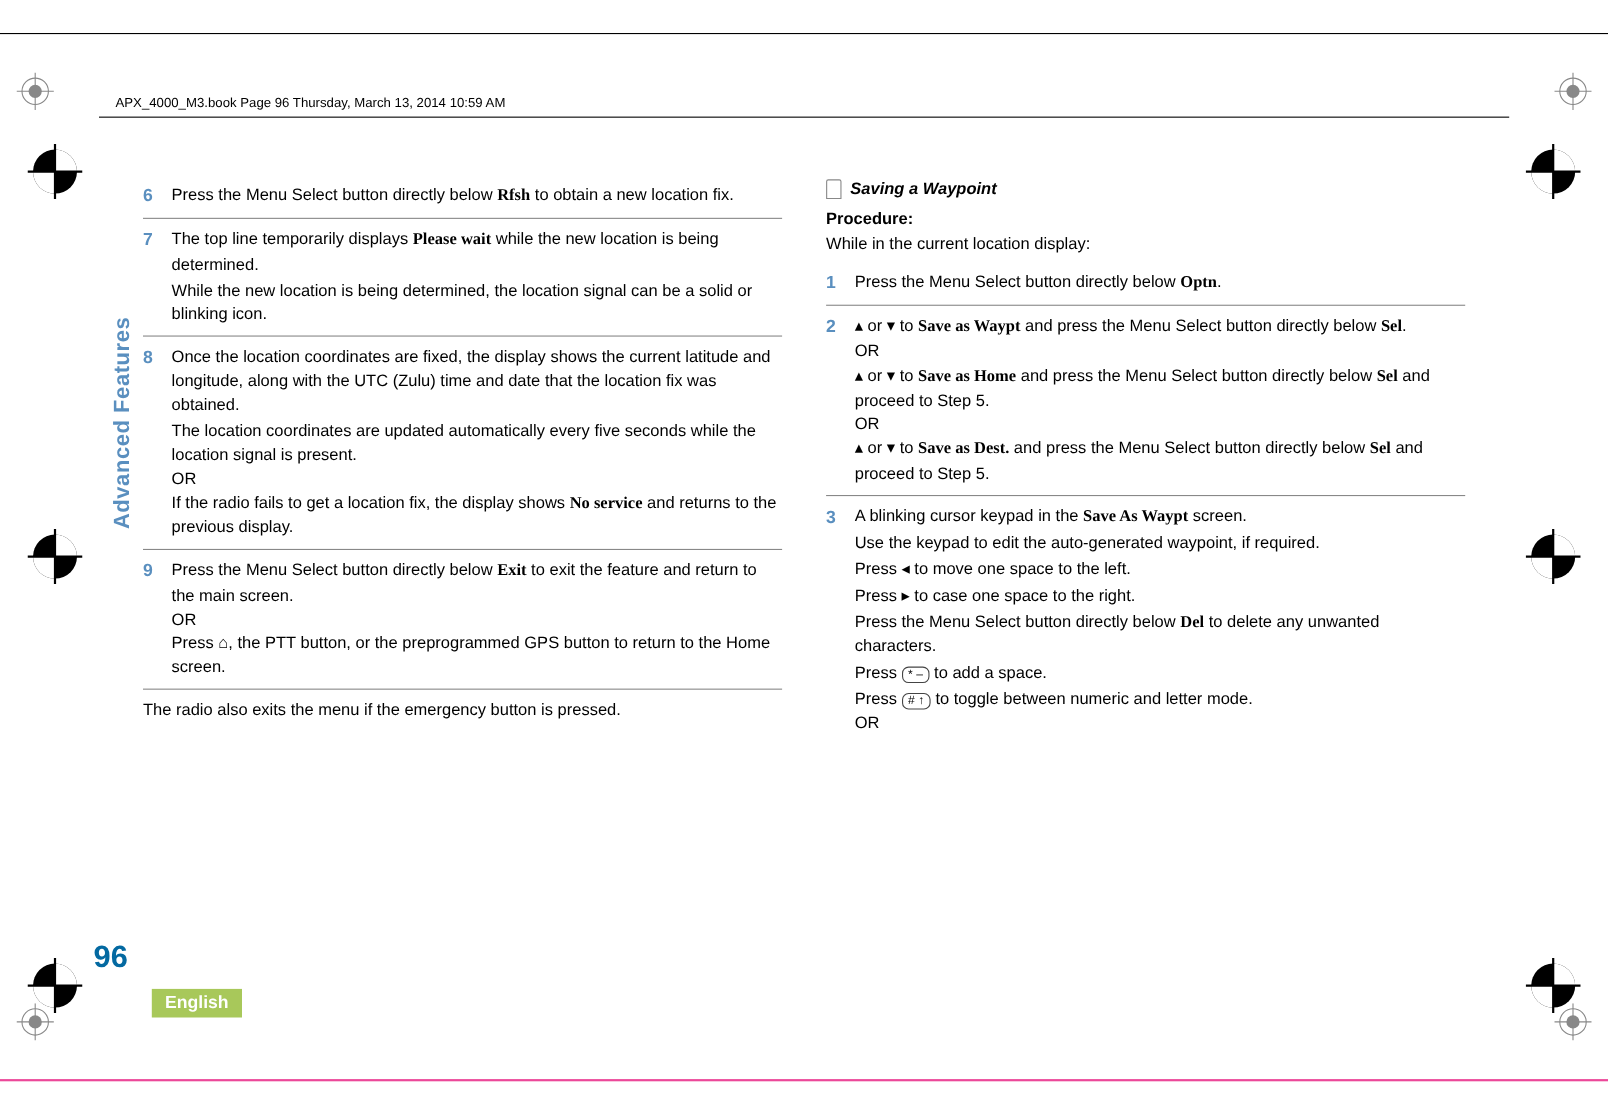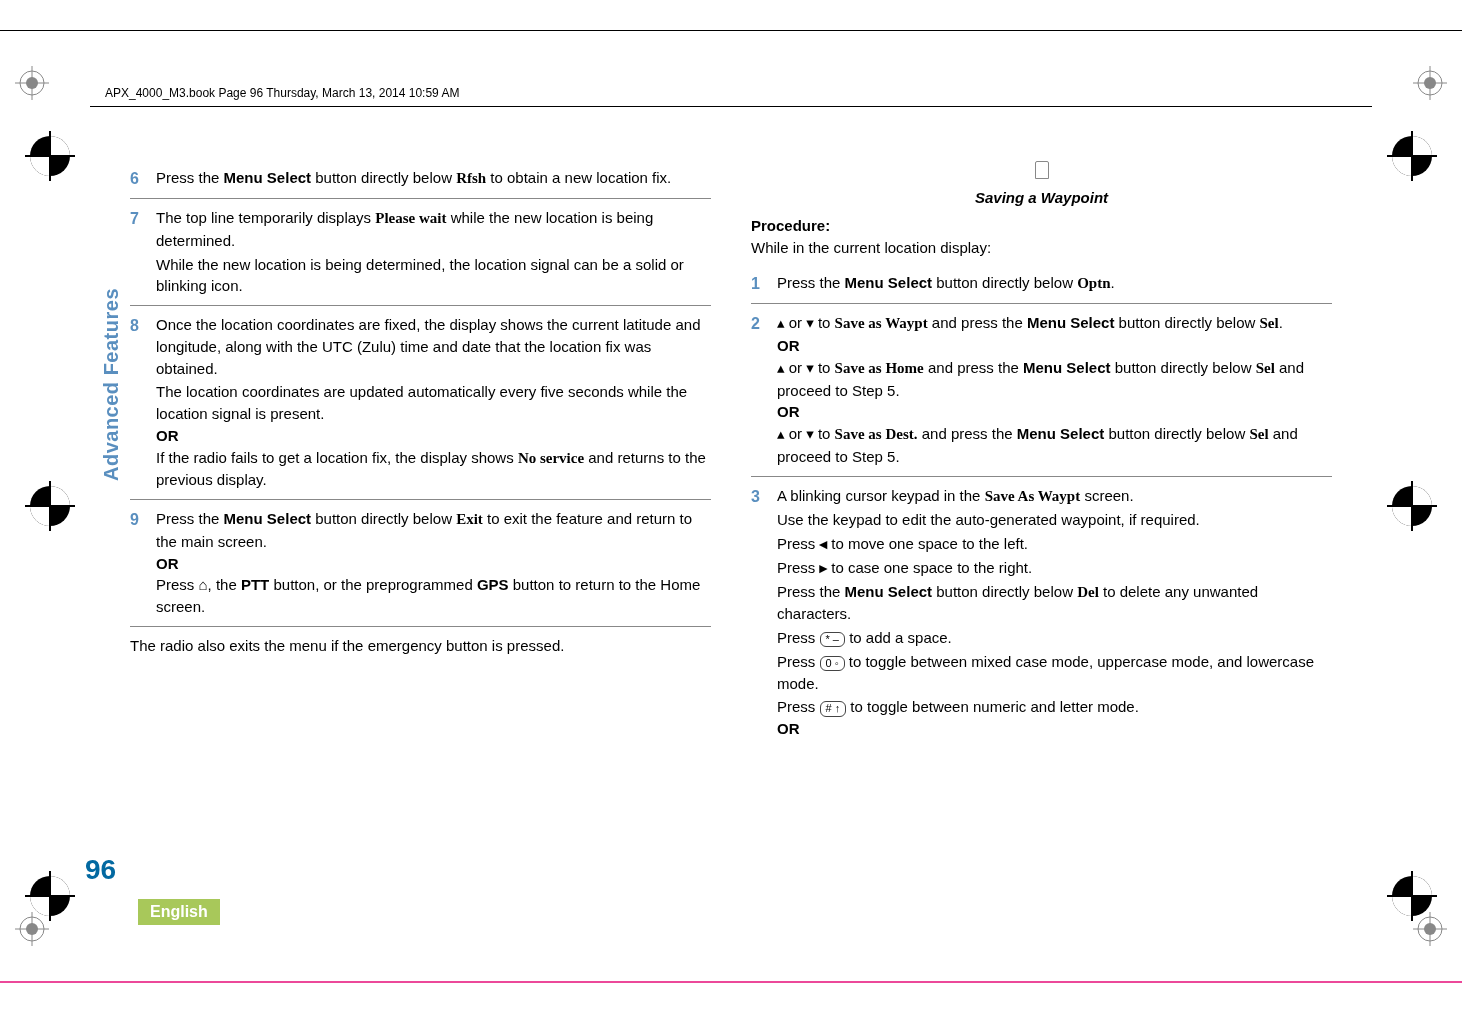--- a/index.html
+++ b/index.html
@@ -75,21 +75,21 @@
       border-bottom: 1px solid #888;
       margin-bottom: 2px;
     }
     .step-num {
       color: #5a8fbf;
       font-weight: bold;
       font-size: 16px;
       min-width: 14px;
     }
     .step-body { flex: 1; }
-    .sans-bold { font-family: Arial, sans-serif; font-weight: bold; }
+    .sans-bold { font-family: Arial, sans-serif; font-weight: normal; }
     .display-font { font-family: "Comic Sans MS", cursive; font-weight: bold; letter-spacing: 0px; }
     .note-line { margin-top: 8px; }
     .sidebar {
       position: absolute;
       left: 100px;
       top: 450px;
       transform: rotate(-90deg);
       transform-origin: left top;
       color: #5a8fbf;
       font-weight: bold;
@@ -113,21 +113,20 @@
       color: #fff;
       font-weight: bold;
       padding: 4px 12px;
       font-size: 16px;
     }
     .section-head {
       display: flex;
       align-items: center;
       gap: 8px;
       margin-bottom: 6px;
-      flex-direction: column;
     }
     .page-icon {
       width: 14px;
       height: 18px;
       border: 1px solid #888;
       border-radius: 2px 2px 0 0;
       position: relative;
     }
     .section-title {
       font-style: italic;
@@ -283,20 +282,19 @@
 
       <div class="step" style="border-bottom:none">
         <div class="step-num">3</div>
         <div class="step-body">
           <span>A blinking cursor keypad in the </span><span class="display-font">Save As Waypt</span><span> screen.</span>
           <div class="ptxt">Use the keypad to edit the auto-generated waypoint, if required.</div>
           <div class="ptxt"><span>Press </span><span class="arrow sans-bold">◂</span><span> to move one space to the left.</span></div>
           <div class="ptxt"><span>Press </span><span class="arrow sans-bold">▸</span><span> to case one space to the right.</span></div>
           <div class="ptxt"><span>Press the </span><span class="sans-bold">Menu Select</span><span> button directly below </span><span class="display-font">Del</span><span> to delete any unwanted characters.</span></div>
           <div class="ptxt"><span>Press </span><span class="key-box">* –</span><span> to add a space.</span></div>
-          <div class="ptxt"><span>Press </span><span class="key-box">0 ◦</span><span> to toggle between mixed case mode, uppercase mode, and lowercase mode.</span></div>
           <div class="ptxt"><span>Press </span><span class="key-box"># ↑</span><span> to toggle between numeric and letter mode.</span></div>
           <div class="sans-bold">OR</div>
         </div>
       </div>
     </div>
   </div>
 </div>
 
 </body></html>

